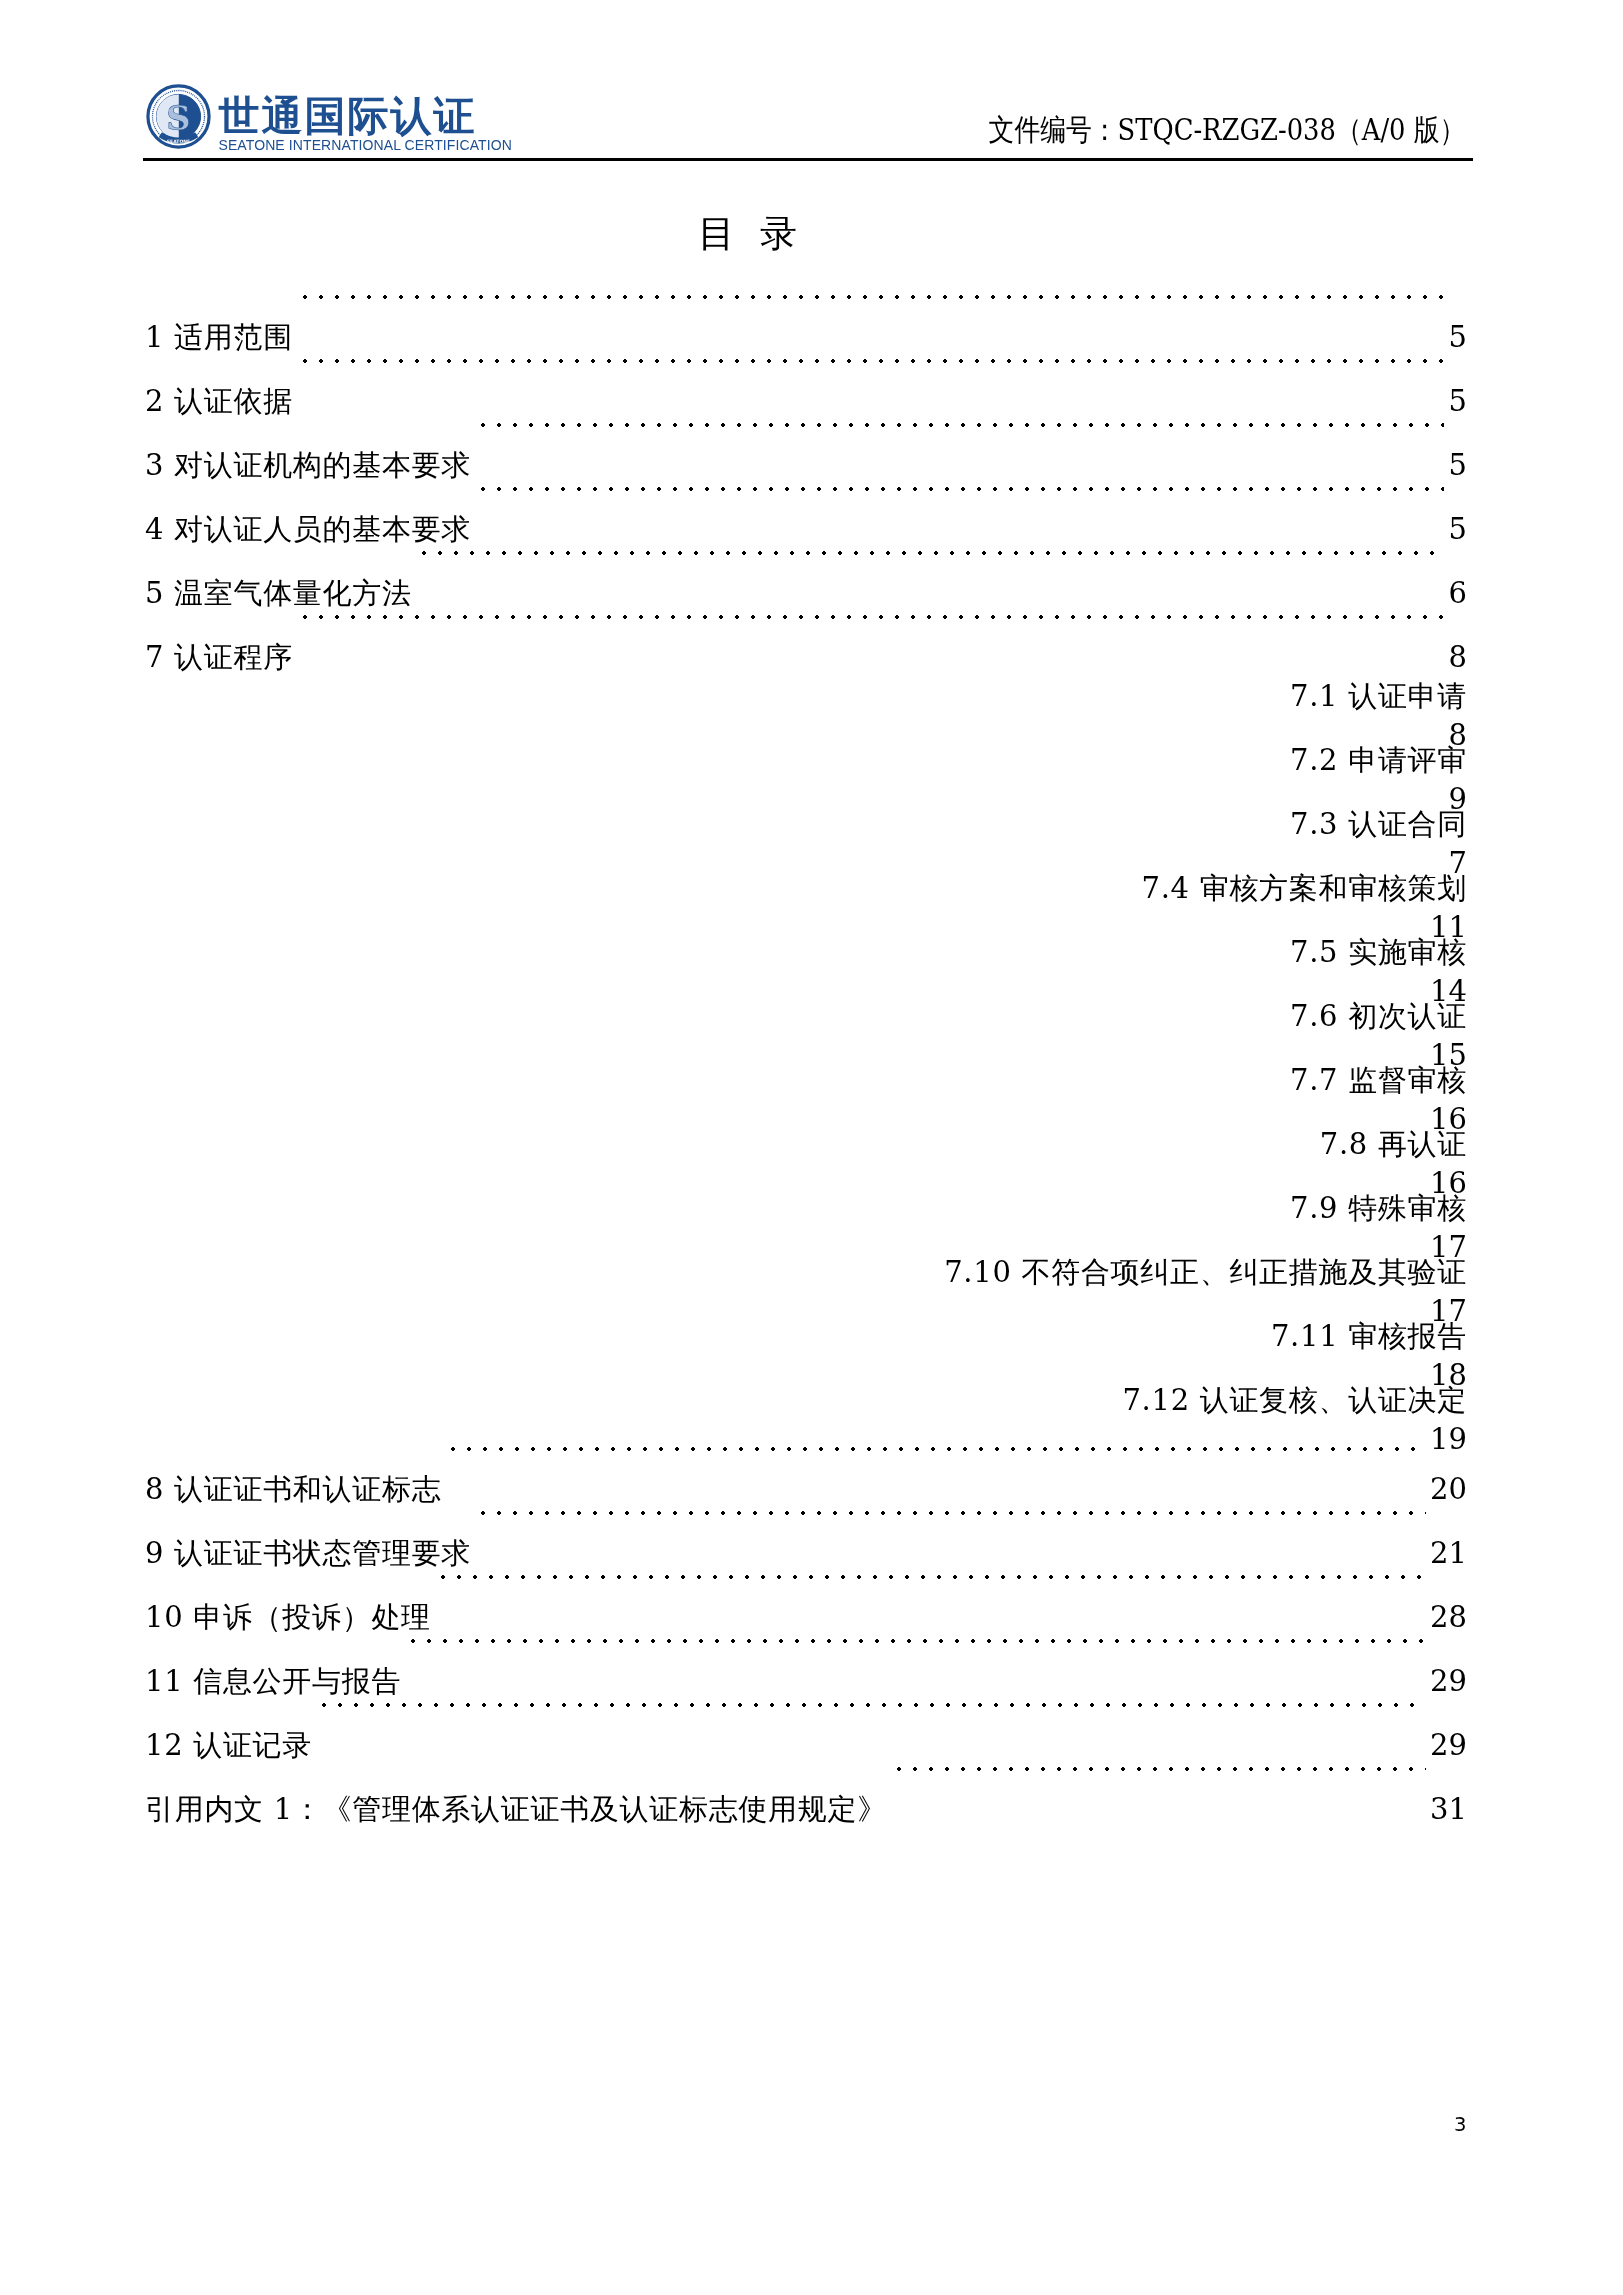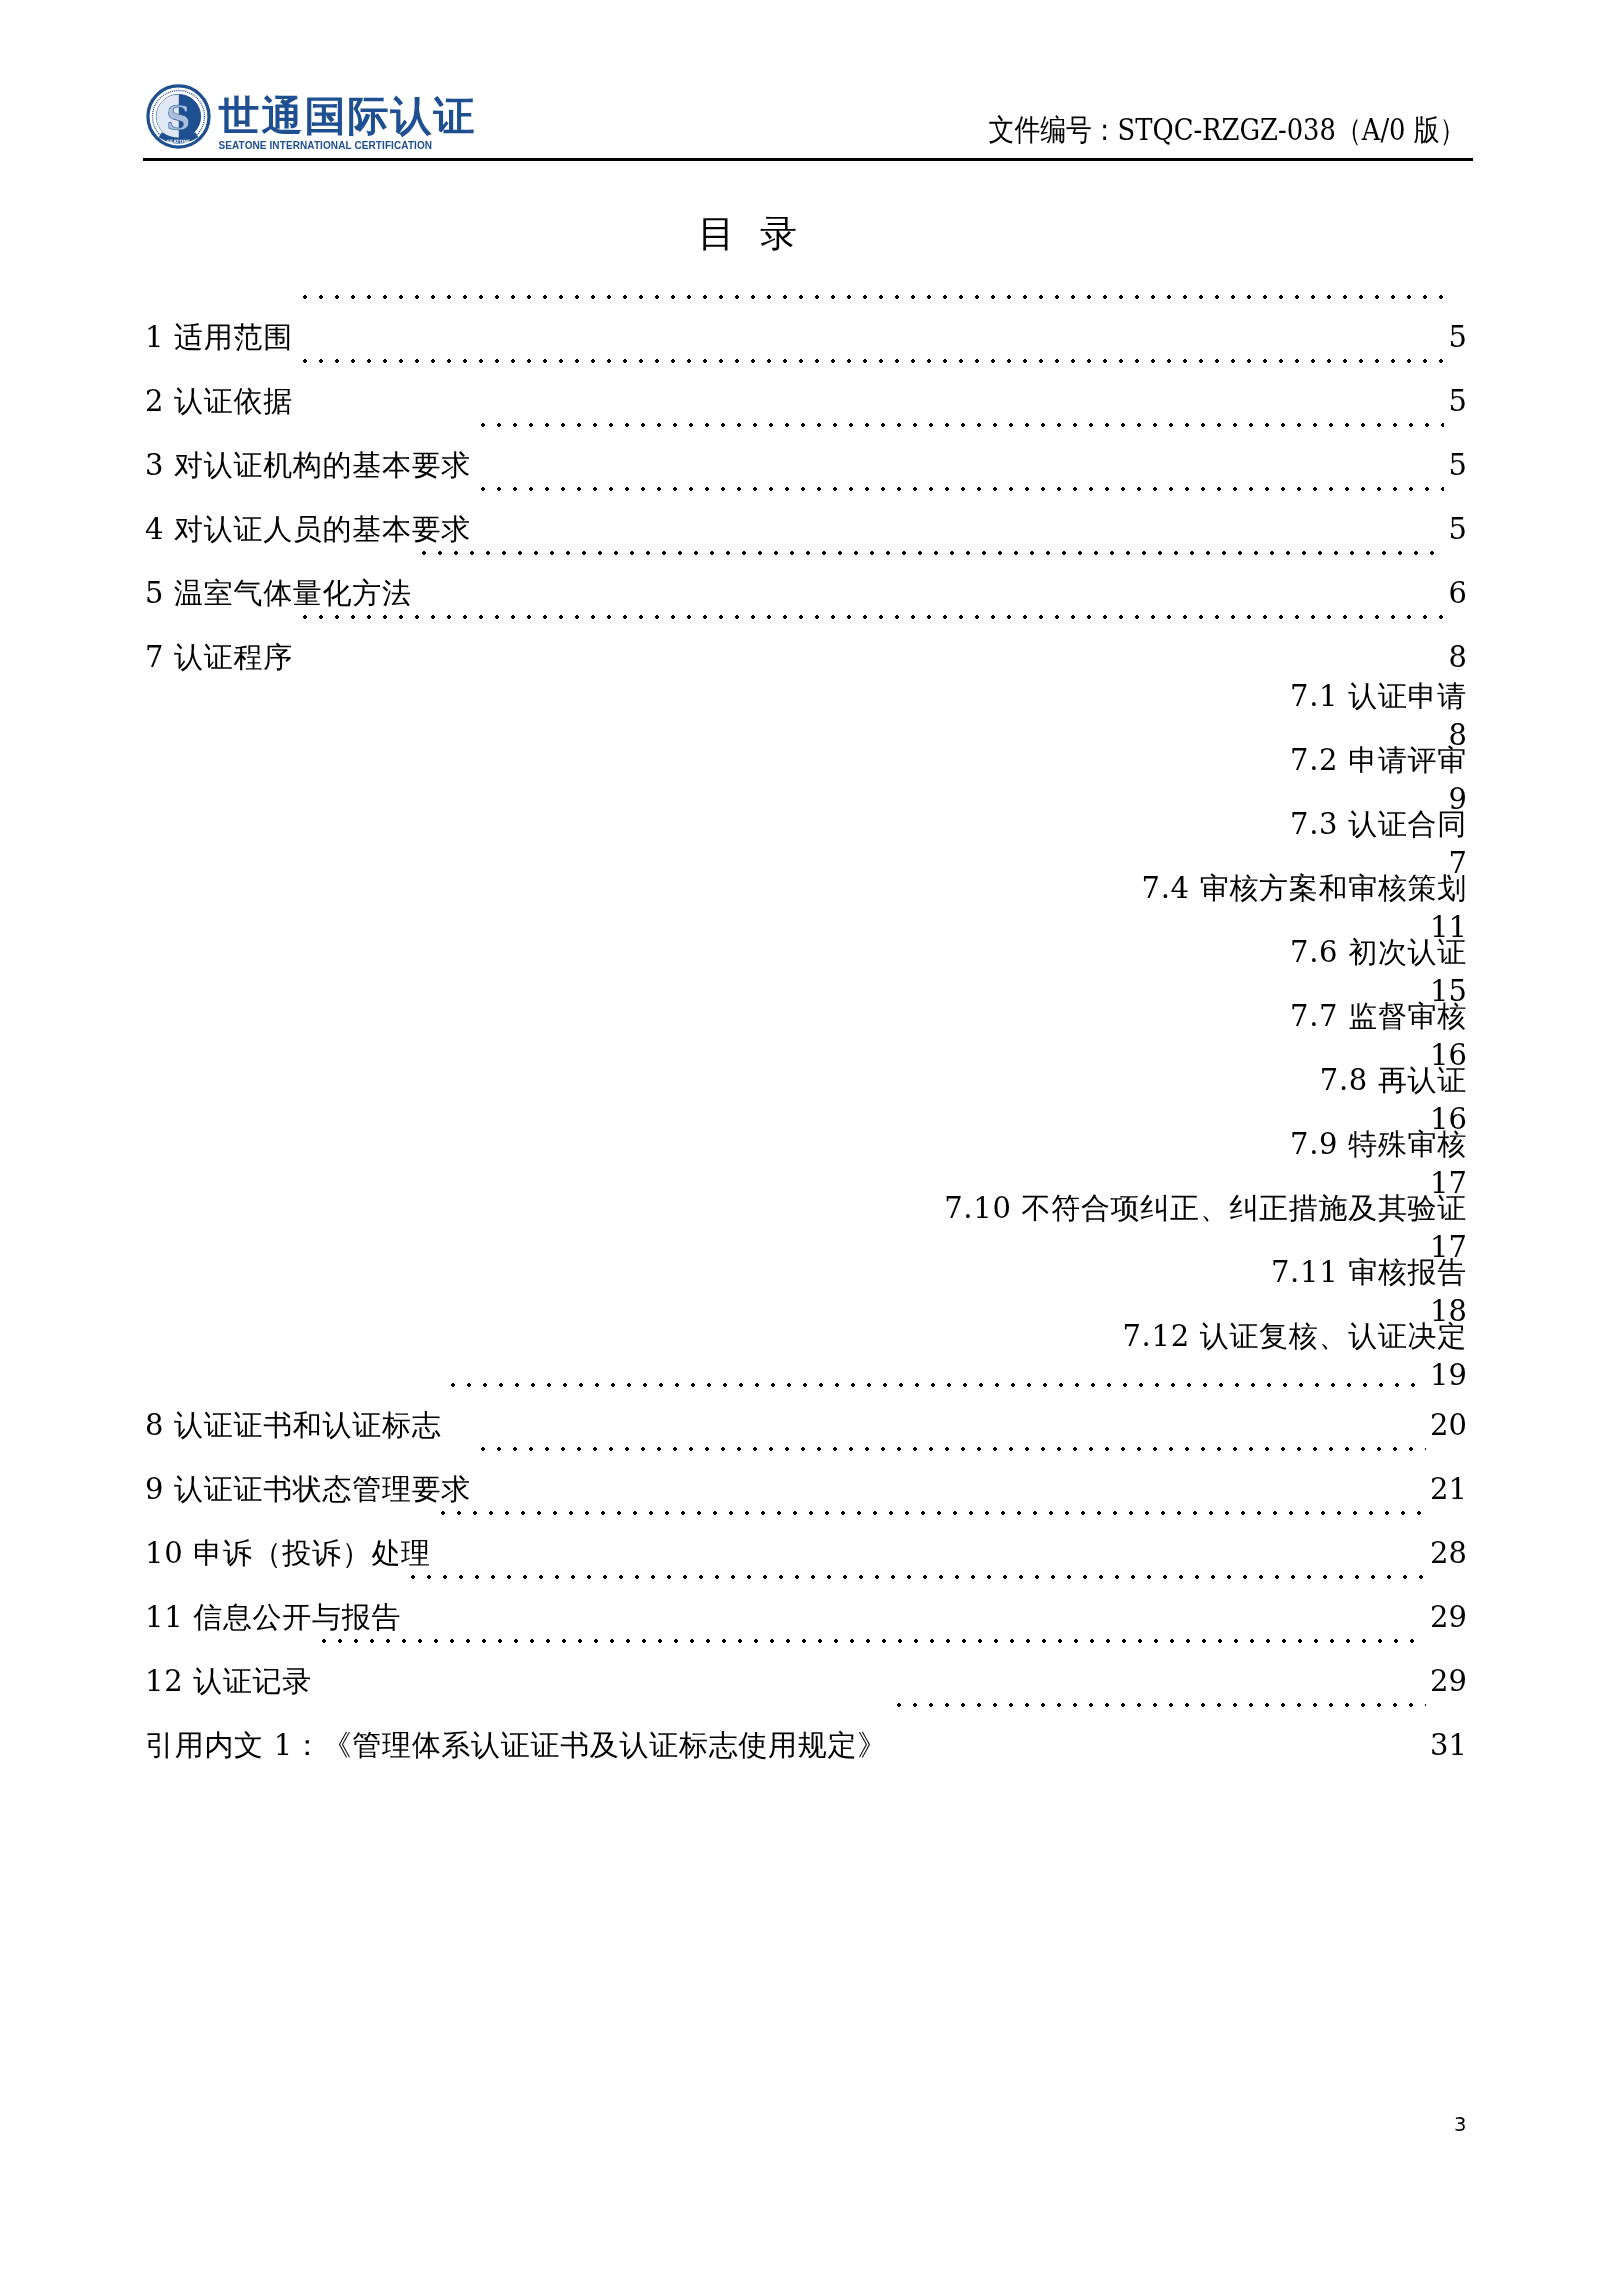--- a/index.html
+++ b/index.html
@@ -42,22 +42,22 @@
   .logo-cn {
     font-family: "DejaVu Sans", "Liberation Sans", sans-serif;
     font-weight: bold;
     font-size: 41px;
     letter-spacing: 2px;
     color: #1d4f91;
     line-height: 46px;
   }
   .logo-en {
     font-family: "Liberation Sans", "DejaVu Sans", sans-serif;
-    font-weight: bold;
-    font-size: 10px;
+    font-weight: normal;
+    font-size: 14px;
     color: #1d4f91;
     line-height: 13px;
     letter-spacing: 0.1px;
   }
   .doc-code {
     position: absolute;
     right: 7.9px;
     top: 38px;
     font-family: "DejaVu Serif", "Liberation Serif", serif;
     font-size: 30px;
@@ -211,20 +211,25 @@
       <span class="toc-label">7.3 认证合同</span>
       <span class="toc-leader"></span>
       <span class="toc-page">7</span>
     </div>
     <div class="toc-row lvl2">
       <span class="toc-label">7.4 审核方案和审核策划</span>
       <span class="toc-leader"></span>
       <span class="toc-page">11</span>
     </div>
     <div class="toc-row lvl2">
+      <span class="toc-label">7.5 实施审核</span>
+      <span class="toc-leader"></span>
+      <span class="toc-page">14</span>
+    </div>
+    <div class="toc-row lvl2">
       <span class="toc-label">7.6 初次认证</span>
       <span class="toc-leader"></span>
       <span class="toc-page">15</span>
     </div>
     <div class="toc-row lvl2">
       <span class="toc-label">7.7 监督审核</span>
       <span class="toc-leader"></span>
       <span class="toc-page">16</span>
     </div>
     <div class="toc-row lvl2">

